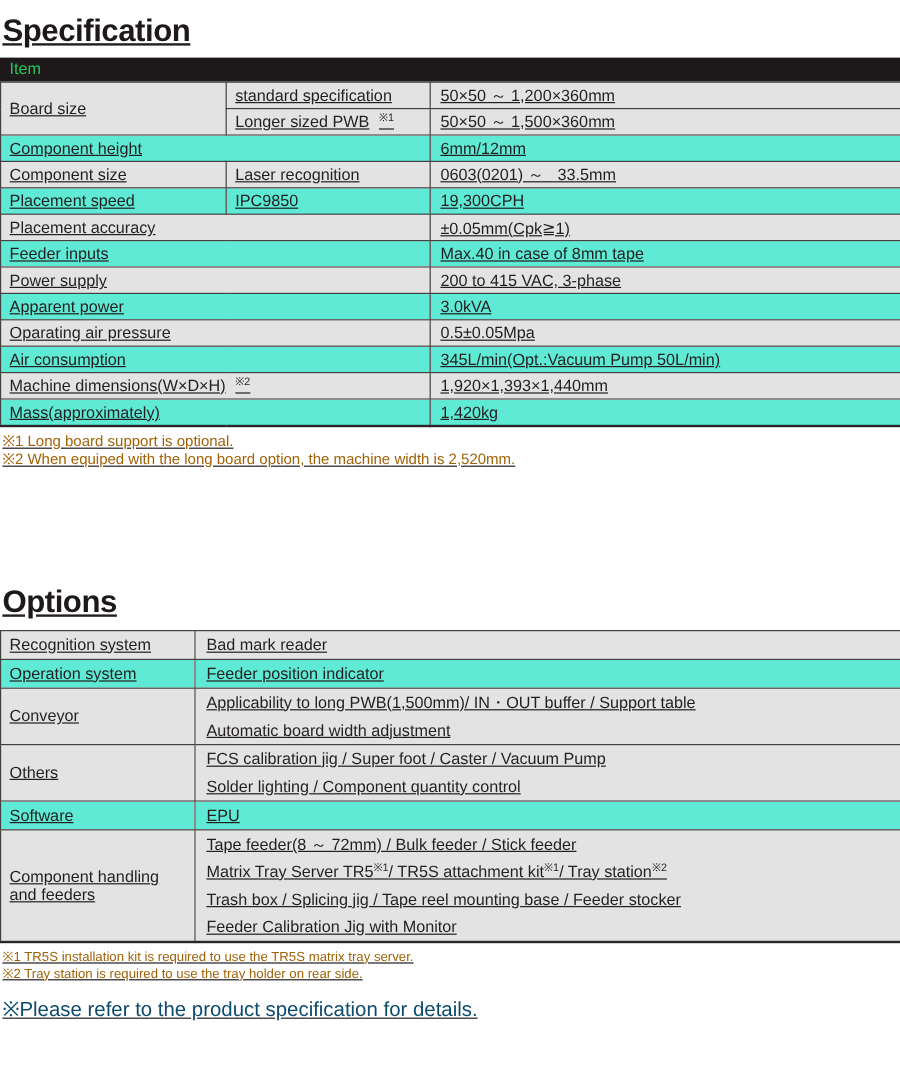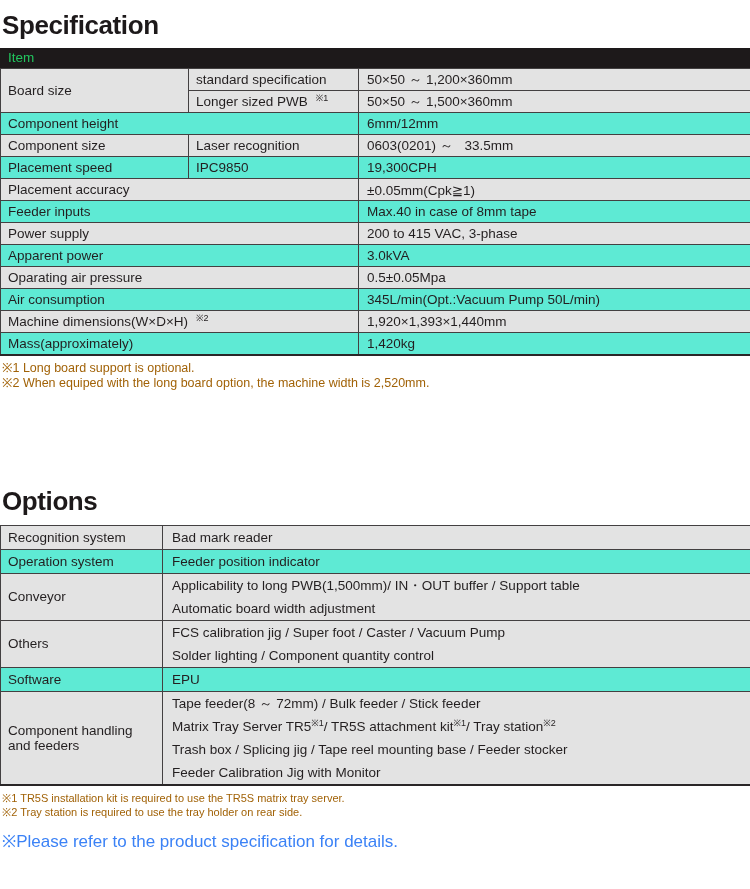--- a/index.html
+++ b/index.html
@@ -4,21 +4,21 @@
 <style>
   * { box-sizing: border-box; margin: 0; padding: 0; }
   html, body { background: #ffffff; }
   body {
     width: 750px; height: 889px;
     font-family: "Liberation Sans", sans-serif;
     color: #231f20;
     position: relative;
     overflow: hidden;
   }
-  .page { width: 642px; }
+  .page { width: 642px; text-decoration: underline; }
 
   .section-title {
     font-size: 26px;
     font-weight: 600;
     letter-spacing: -0.4px;
     line-height: 30px;
     margin: 10px 0 0 2px;
     color: #1d191a;
   }
 
@@ -67,21 +67,21 @@
   .footnotes .fn-line { font-size: 12.5px; line-height: 15px; color: #a16207; }
   .footnotes.small .fn-line { font-size: 11px; line-height: 14px; }
 
   .options-title { margin-top: 95px; }
   #options-table-wrap { margin-top: 9px; }
 
   .final-note {
     margin: 12px 0 0 2px;
     font-size: 17px;
     line-height: 21px;
-    color: #3b82f6;
+    color: #0c4a6e;
   }
 </style>
 </head>
 <body>
 
 <div class="page">
 
   <h1 class="section-title">Specification</h1>
 
   <div class="item-bar">

